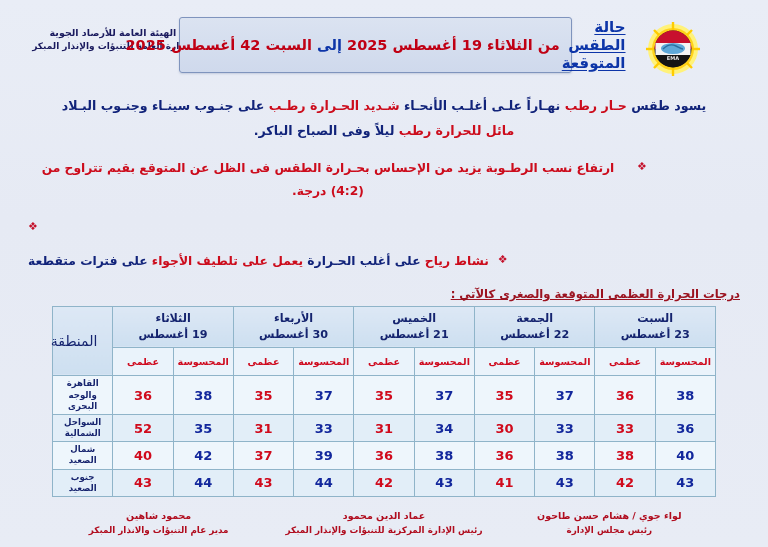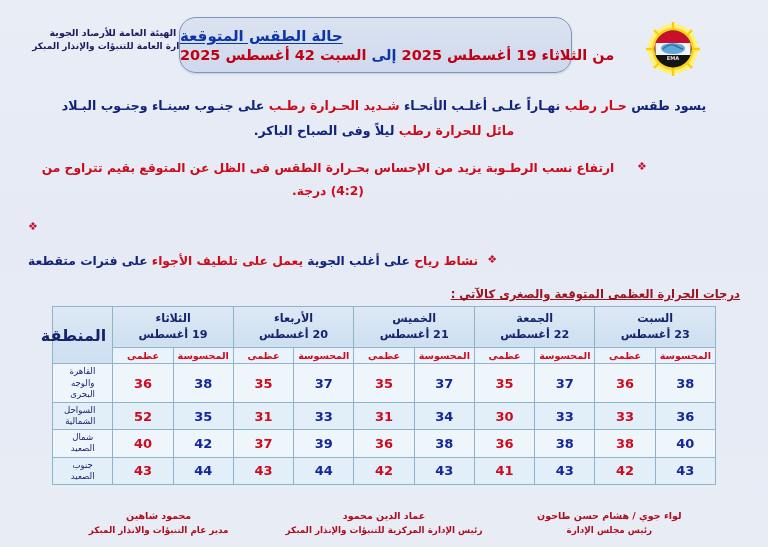--- a/index.html
+++ b/index.html
@@ -40,25 +40,25 @@
     width: 190px;
   }
   .org-line2 { font-size: 9px; }
 
   .title-box {
     position: absolute;
     top: 17px; right: 196px;
     width: 393px;
     height: 56px;
     border: 1.6px solid #7f94bd;
-    border-radius: 17px;
+    border-radius: 3px;
     background: linear-gradient(180deg,#dbe3f1 0%, #cfd9ec 100%);
     display: flex;
-    flex-direction: column;
-    align-items: flex-end;
+    flex-direction: row;
+    align-items: center;
     justify-content: center;
     gap: 2px;
     box-shadow: 0 1px 2px rgba(90,110,150,.25);
   }
   .title-main {
     color: #0d35a8;
     font-weight: bold;
     font-size: 15px;
     text-decoration: underline;
     text-underline-offset: 2px;
@@ -145,41 +145,41 @@
     background: linear-gradient(180deg,#dde8f5 0%, #cddff0 100%);
     color: #15246f;
     font-weight: bold;
     font-size: 11.2px;
     line-height: 1.45;
     padding: 4px 1px;
   }
   .region-head {
     background: linear-gradient(180deg,#dde8f5 0%, #cddff0 100%);
     color: #15246f;
-    font-weight: bold;
-    font-size: 16px;
-    padding: 6px;
+    font-weight: normal;
+    font-size: 14px;
+    padding: 15px;
   }
   .sub-head {
     background: #eaf3fb;
     color: #cf0a1e;
     font-weight: bold;
     font-size: 9.6px;
-    padding: 2px 0;
+    padding: 8px 0;
   }
   .cell-max { color: #d00a1c; font-weight: bold; font-size: 13px; padding: 3.5px 0; background:#eef6fc; }
   .cell-felt { color: #12279c; font-weight: bold; font-size: 13px; padding: 3.5px 0; background:#eef6fc; }
   tr.row-alt .cell-max, tr.row-alt .cell-felt { background: #e2eef8; }
   .region-cell {
     background: #eef6fc;
     color: #17246e;
-    font-weight: normal;
+    font-weight: bold;
     font-size: 8.6px;
     line-height: 1.3;
-    padding: 2px 17px;
+    padding: 2px 11px;
   }
   tr.row-alt .region-cell { background: #e2eef8; }
 
   
   .footer {
     position: absolute;
     left: 0; right: 0; bottom: 10px;
     display: flex;
     justify-content: space-between;
     padding: 0 46px;
@@ -244,21 +244,21 @@
       <span class="marker">❖</span>
       <span class="btext">ارتفاع نسب الرطـوبة يزيد من الإحساس بحـرارة الطقس فى الظل عن المتوقع بقيم تتراوح من (4:2) درجة.</span>
     </div>
 
     <div class="bullet b2">
       <span class="marker">❖</span>
     </div>
 
     <div class="bullet b3">
       <span class="marker">❖</span>
-      <span class="btext"><span class="red">نشاط رياح</span><span> على أغلب الجوية </span><span class="red">يعمل على تلطيف الأجواء</span><span> على فترات متقطعة</span></span>
+      <span class="btext"><span class="red">نشاط رياح</span><span> على أغلب الحـرارة </span><span class="red">يعمل على تلطيف الأجواء</span><span> على فترات متقطعة</span></span>
     </div>
   </div>
 
   <div class="tbl-caption">درجات الحرارة العظمى المتوقعة والصغرى كالآتي :</div>
 
   <div class="tbl-wrap">
     <table class="fc">
       <thead>
         <tr>
           <th class="day-head" colspan="2">
@@ -268,21 +268,21 @@
           <th class="day-head" colspan="2">
             <div>الجمعة</div>
             <div>22 أغسطس</div>
           </th>
           <th class="day-head" colspan="2">
             <div>الخميس</div>
             <div>21 أغسطس</div>
           </th>
           <th class="day-head" colspan="2">
             <div>الأربعاء</div>
-            <div>20 أغسطس</div>
+            <div>30 أغسطس</div>
           </th>
           <th class="day-head" colspan="2">
             <div>الثلاثاء</div>
             <div>19 أغسطس</div>
           </th>
           <th class="region-head" rowspan="2">المنطقة</th>
         </tr>
         <tr>
           <th class="sub-head">المحسوسة</th>
           <th class="sub-head">عظمى</th>

